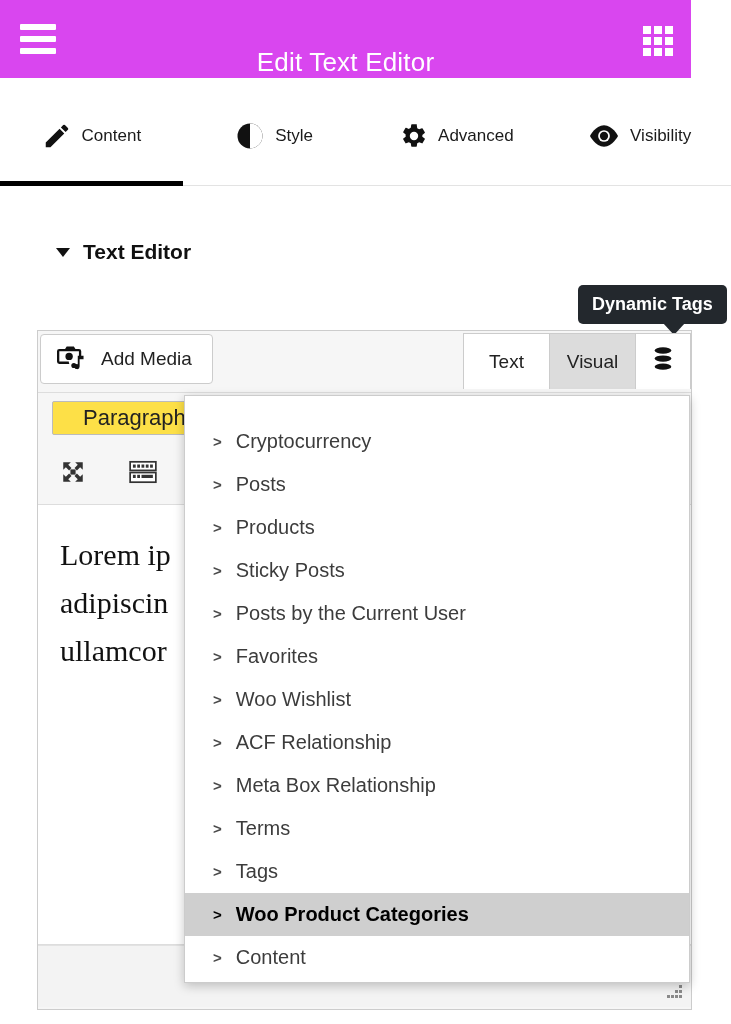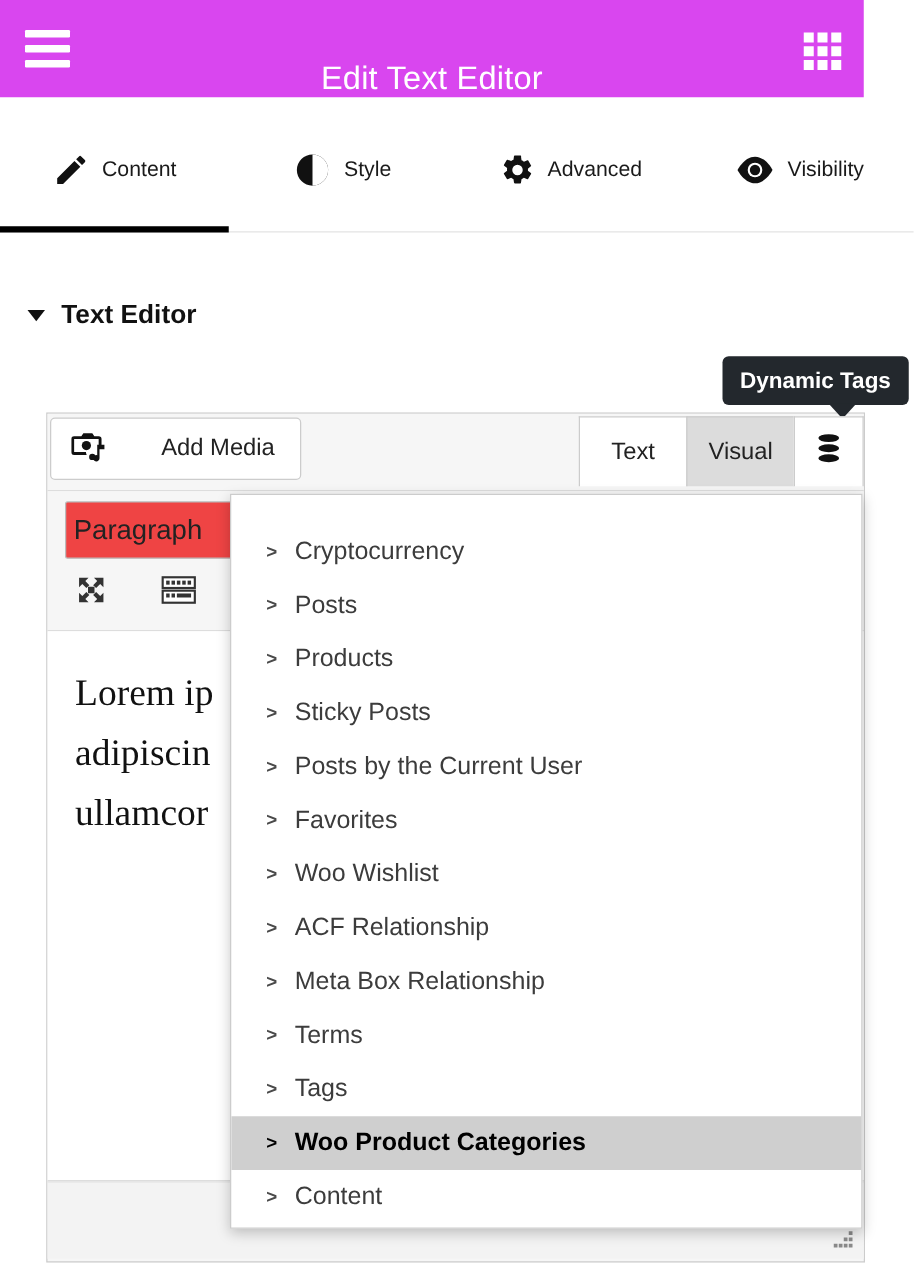--- a/index.html
+++ b/index.html
@@ -46,21 +46,21 @@
   }
   .tab .ticon { height: 32px; display: flex; align-items: center; justify-content: center; }
   .tab .tlabel { font-size: 17px; color: #1a1a1a; }
   .tab.active::after {
     content: ""; position: absolute; left: 0; bottom: -1px;
     width: 100%; height: 5px; background: #000;
   }
 
   
   .section-head {
-    position: absolute; left: 22px; top: 240px;
+    position: absolute; left: 56px; top: 240px;
     display: flex; align-items: center; gap: 13px;
   }
   .caret-down {
     width: 0; height: 0; border-left: 7px solid transparent;
     border-right: 7px solid transparent; border-top: 9px solid #111;
     cursor: pointer;
   }
   .section-title { font-size: 21px; font-weight: bold; color: #111; }
 
   
@@ -71,21 +71,21 @@
   .editor-topbar {
     position: relative; height: 62px; background: #f6f6f6;
     border-bottom: 1px solid #ddd;
   }
   .add-media {
     position: absolute; left: 2px; top: 3px;
     height: 50px; padding: 0 20px 0 16px;
     background: #fff; border: 1px solid #ccc; border-radius: 4px;
     display: flex; align-items: center; gap: 14px; cursor: pointer;
   }
-  .add-media .label { font-size: 19px; color: #222; margin-left: 28px; }
+  .add-media .label { font-size: 19px; color: #222; }
 
   .mode-tabs { position: absolute; right: 0; top: 2px; display: flex; }
   .mode-tab {
     height: 56px; min-width: 86px; padding: 0 14px;
     display: flex; align-items: center; justify-content: center;
     border: 1px solid #ccc; border-bottom: none; border-right: none;
     font-size: 19px; color: #222; background: #fff; cursor: pointer;
   }
   .mode-tab.selected { background: #dcdcdc; }
   .mode-tab.last { border-right: 1px solid #ccc; min-width: 56px; }
@@ -100,23 +100,23 @@
     border-left: 11px solid transparent; border-right: 11px solid transparent;
     border-top: 12px solid #23282d;
   }
 
   .editor-toolbar {
     position: relative; height: 112px; background: #f6f6f6;
     border-bottom: 1px solid #ddd;
   }
   .para-select {
     position: absolute; left: 14px; top: 8px;
-    width: 165px; height: 46px; background: #ef4444;
+    width: 165px; height: 34px; background: #fde047;
     border: 1px solid #bbb; border-radius: 2px;
-    display: flex; align-items: center; padding-left: 6px;
+    display: flex; align-items: center; padding-left: 30px;
     font-size: 22px; color: #222; cursor: pointer; overflow: hidden;
   }
   .tool-icons { position: absolute; left: 18px; top: 64px; display: flex; gap: 36px; }
   .tool-btn { width: 34px; height: 30px; display: flex; align-items: center; justify-content: center; cursor: pointer; }
 
   .editor-body {
     position: relative; height: 440px; background: #fff;
     border-bottom: 1px solid #ddd; padding: 26px 22px;
     font-family: "Liberation Serif", serif; font-size: 30px; line-height: 48px; color: #111;
   }

